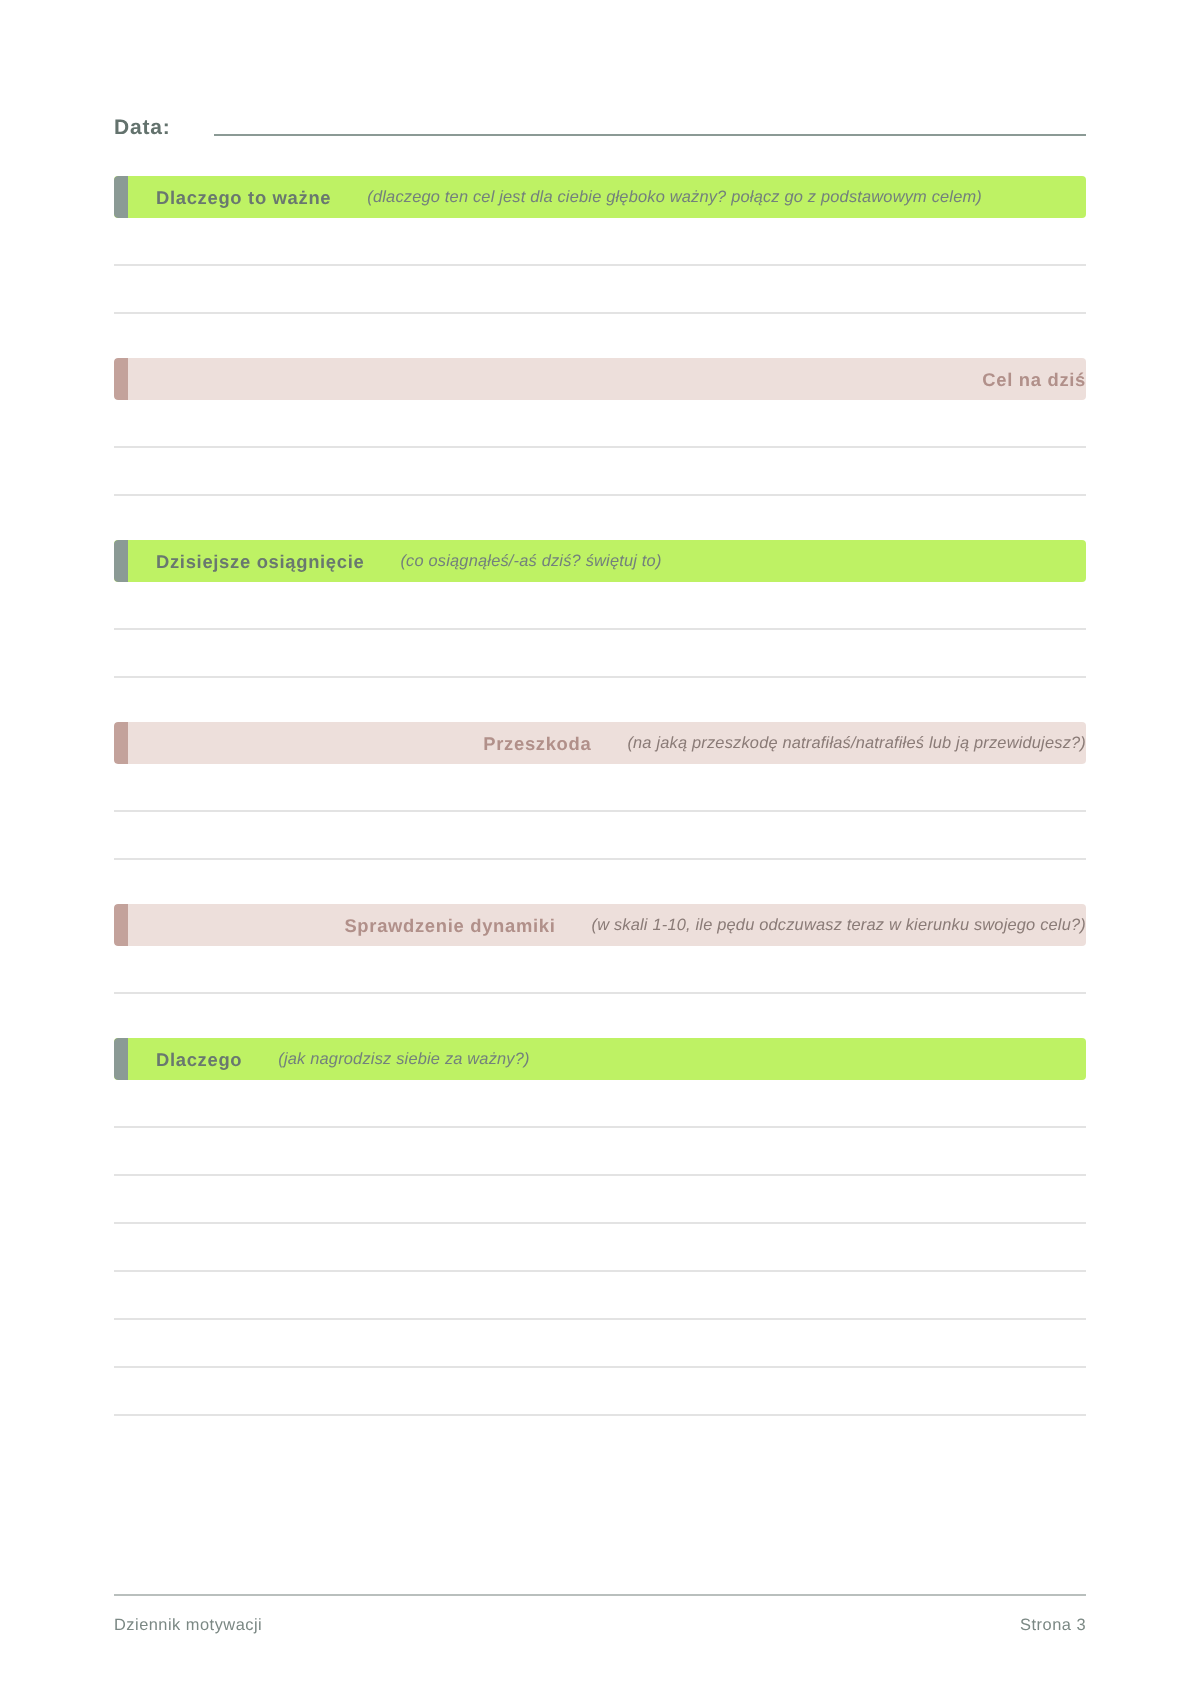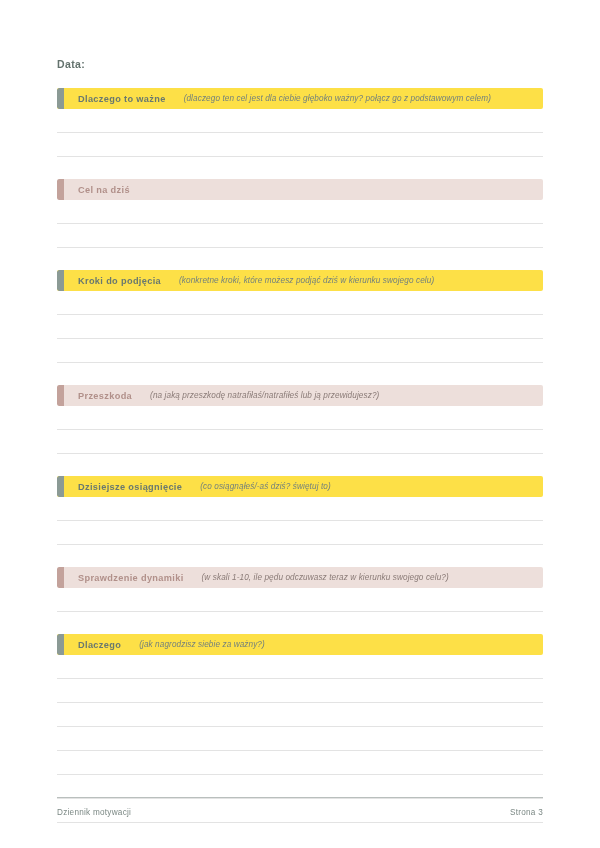--- a/index.html
+++ b/index.html
@@ -26,21 +26,20 @@
   }
 
   
   .date-row {
     position: absolute;
     left: 57px;
     top: 58px;
     width: 486px;
     display: flex;
     align-items: baseline;
-    flex-direction: column;
   }
   .date-label {
     font-size: 10.5px;
     font-weight: bold;
     letter-spacing: 0.4px;
     color: #63726d;
     white-space: nowrap;
   }
   .date-line {
     flex: 1;
@@ -89,27 +88,27 @@
   .sec-hint {
     font-size: 8.2px;
     font-style: italic;
     letter-spacing: 0.1px;
     margin-left: 18px;
     white-space: nowrap;
     color: #7d8a86;
   }
 
   
-  .v-green .sec-header { background: #fde047; }
+  .v-green .sec-header { background: #bef264; }
   .v-green .sec-accent { background: #8b9a95; }
   .v-green .sec-title  { color: #69786f; }
   .v-green .sec-hint   { color: #73817c; }
 
   
-  .v-pink .sec-header { background: #eddfdb; }
+  .v-pink .sec-header { background: #eddfdb; justify-content: flex-end; }
   .v-pink .sec-accent { background: #c3a29b; }
   .v-pink .sec-title  { color: #b1908a; }
   .v-pink .sec-hint   { color: #8a7b77; }
 
   .sec-lines {
     width: 100%;
   }
   .rule {
     width: 100%;
     height: 1px;
@@ -178,52 +177,36 @@
           <div class="rule-gap"></div>
           <div class="rule"></div>
           <div class="rule-gap"></div>
           <div class="rule"></div>
         </div>
         <div class="sec-spacer"></div>
       </div>
       <div class="section v-green">
         <div class="sec-header">
           <span class="sec-accent"></span>
-          <span class="sec-title">Kroki do podjęcia</span>
-          <span class="sec-hint">(konkretne kroki, które możesz podjąć dziś w kierunku swojego celu)</span>
-        </div>
-        <div class="sec-lines">
-          <div class="rule-gap"></div>
-          <div class="rule"></div>
+          <span class="sec-title">Dzisiejsze osiągnięcie</span>
+          <span class="sec-hint">(co osiągnąłeś/-aś dziś? świętuj to)</span>
+        </div>
+        <div class="sec-lines">
           <div class="rule-gap"></div>
           <div class="rule"></div>
           <div class="rule-gap"></div>
           <div class="rule"></div>
         </div>
         <div class="sec-spacer"></div>
       </div>
       <div class="section v-pink">
         <div class="sec-header">
           <span class="sec-accent"></span>
           <span class="sec-title">Przeszkoda</span>
           <span class="sec-hint">(na jaką przeszkodę natrafiłaś/natrafiłeś lub ją przewidujesz?)</span>
-        </div>
-        <div class="sec-lines">
-          <div class="rule-gap"></div>
-          <div class="rule"></div>
-          <div class="rule-gap"></div>
-          <div class="rule"></div>
-        </div>
-        <div class="sec-spacer"></div>
-      </div>
-      <div class="section v-green">
-        <div class="sec-header">
-          <span class="sec-accent"></span>
-          <span class="sec-title">Dzisiejsze osiągnięcie</span>
-          <span class="sec-hint">(co osiągnąłeś/-aś dziś? świętuj to)</span>
         </div>
         <div class="sec-lines">
           <div class="rule-gap"></div>
           <div class="rule"></div>
           <div class="rule-gap"></div>
           <div class="rule"></div>
         </div>
         <div class="sec-spacer"></div>
       </div>
       <div class="section v-pink">

